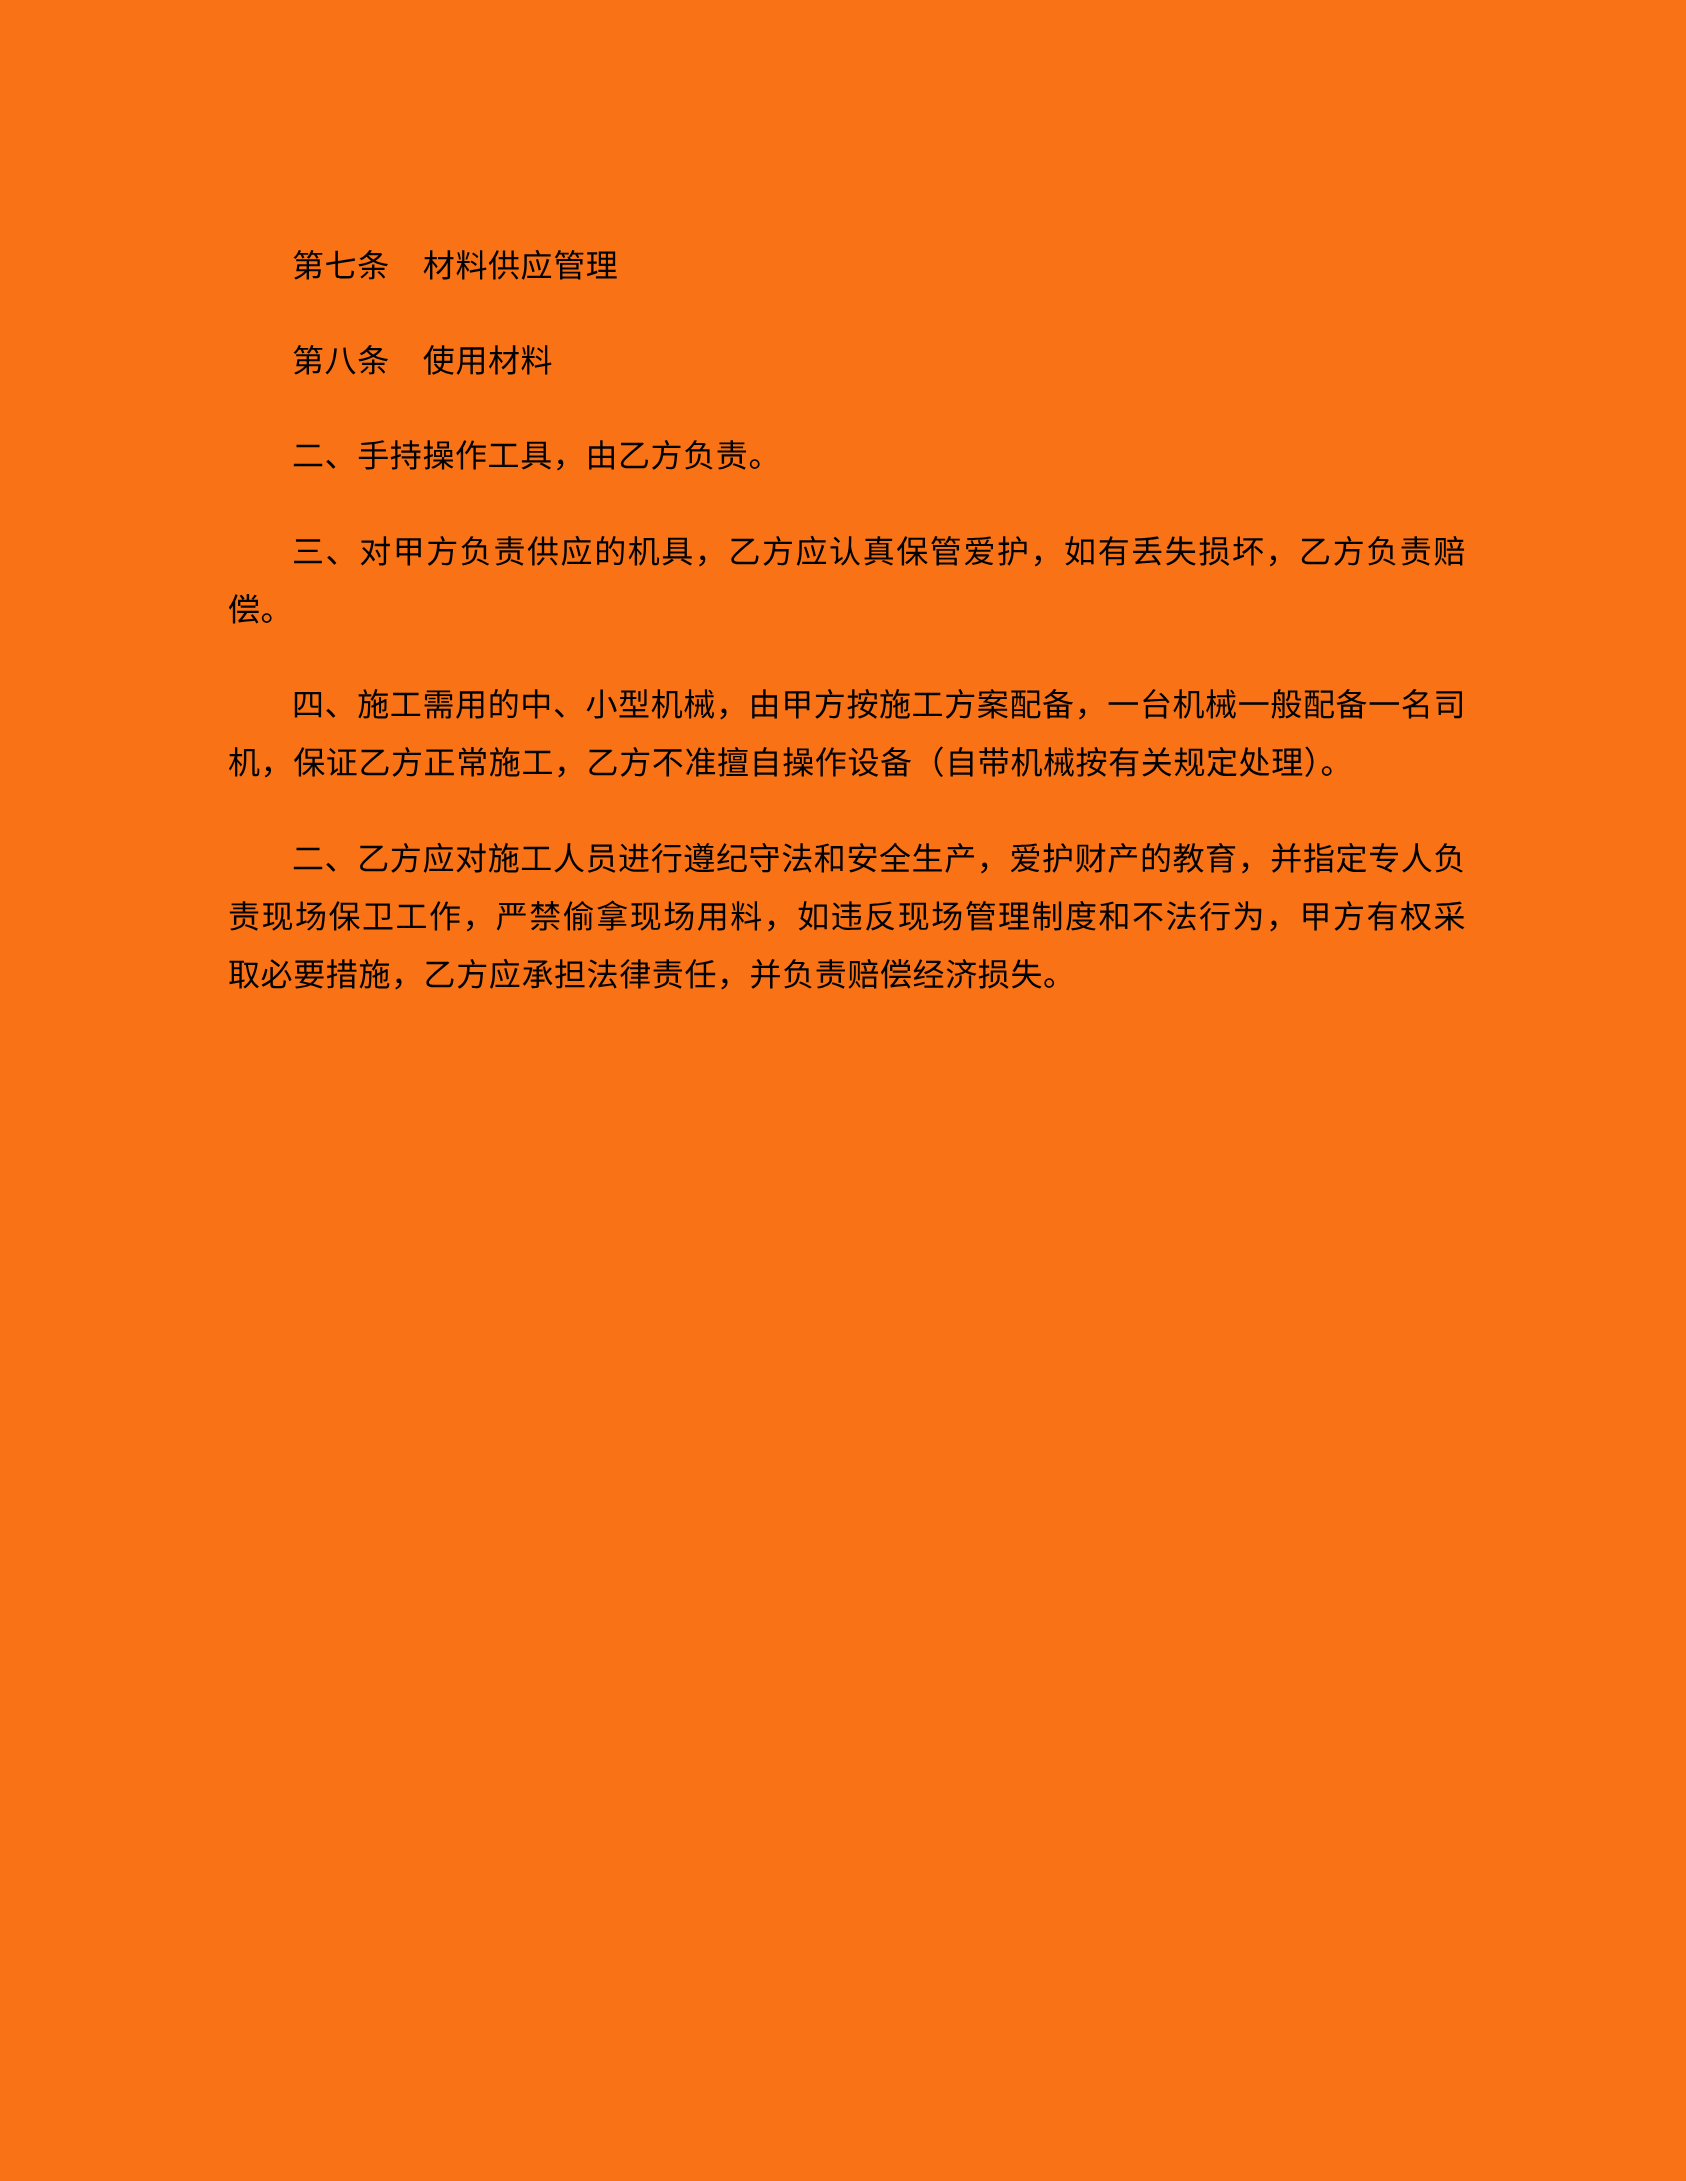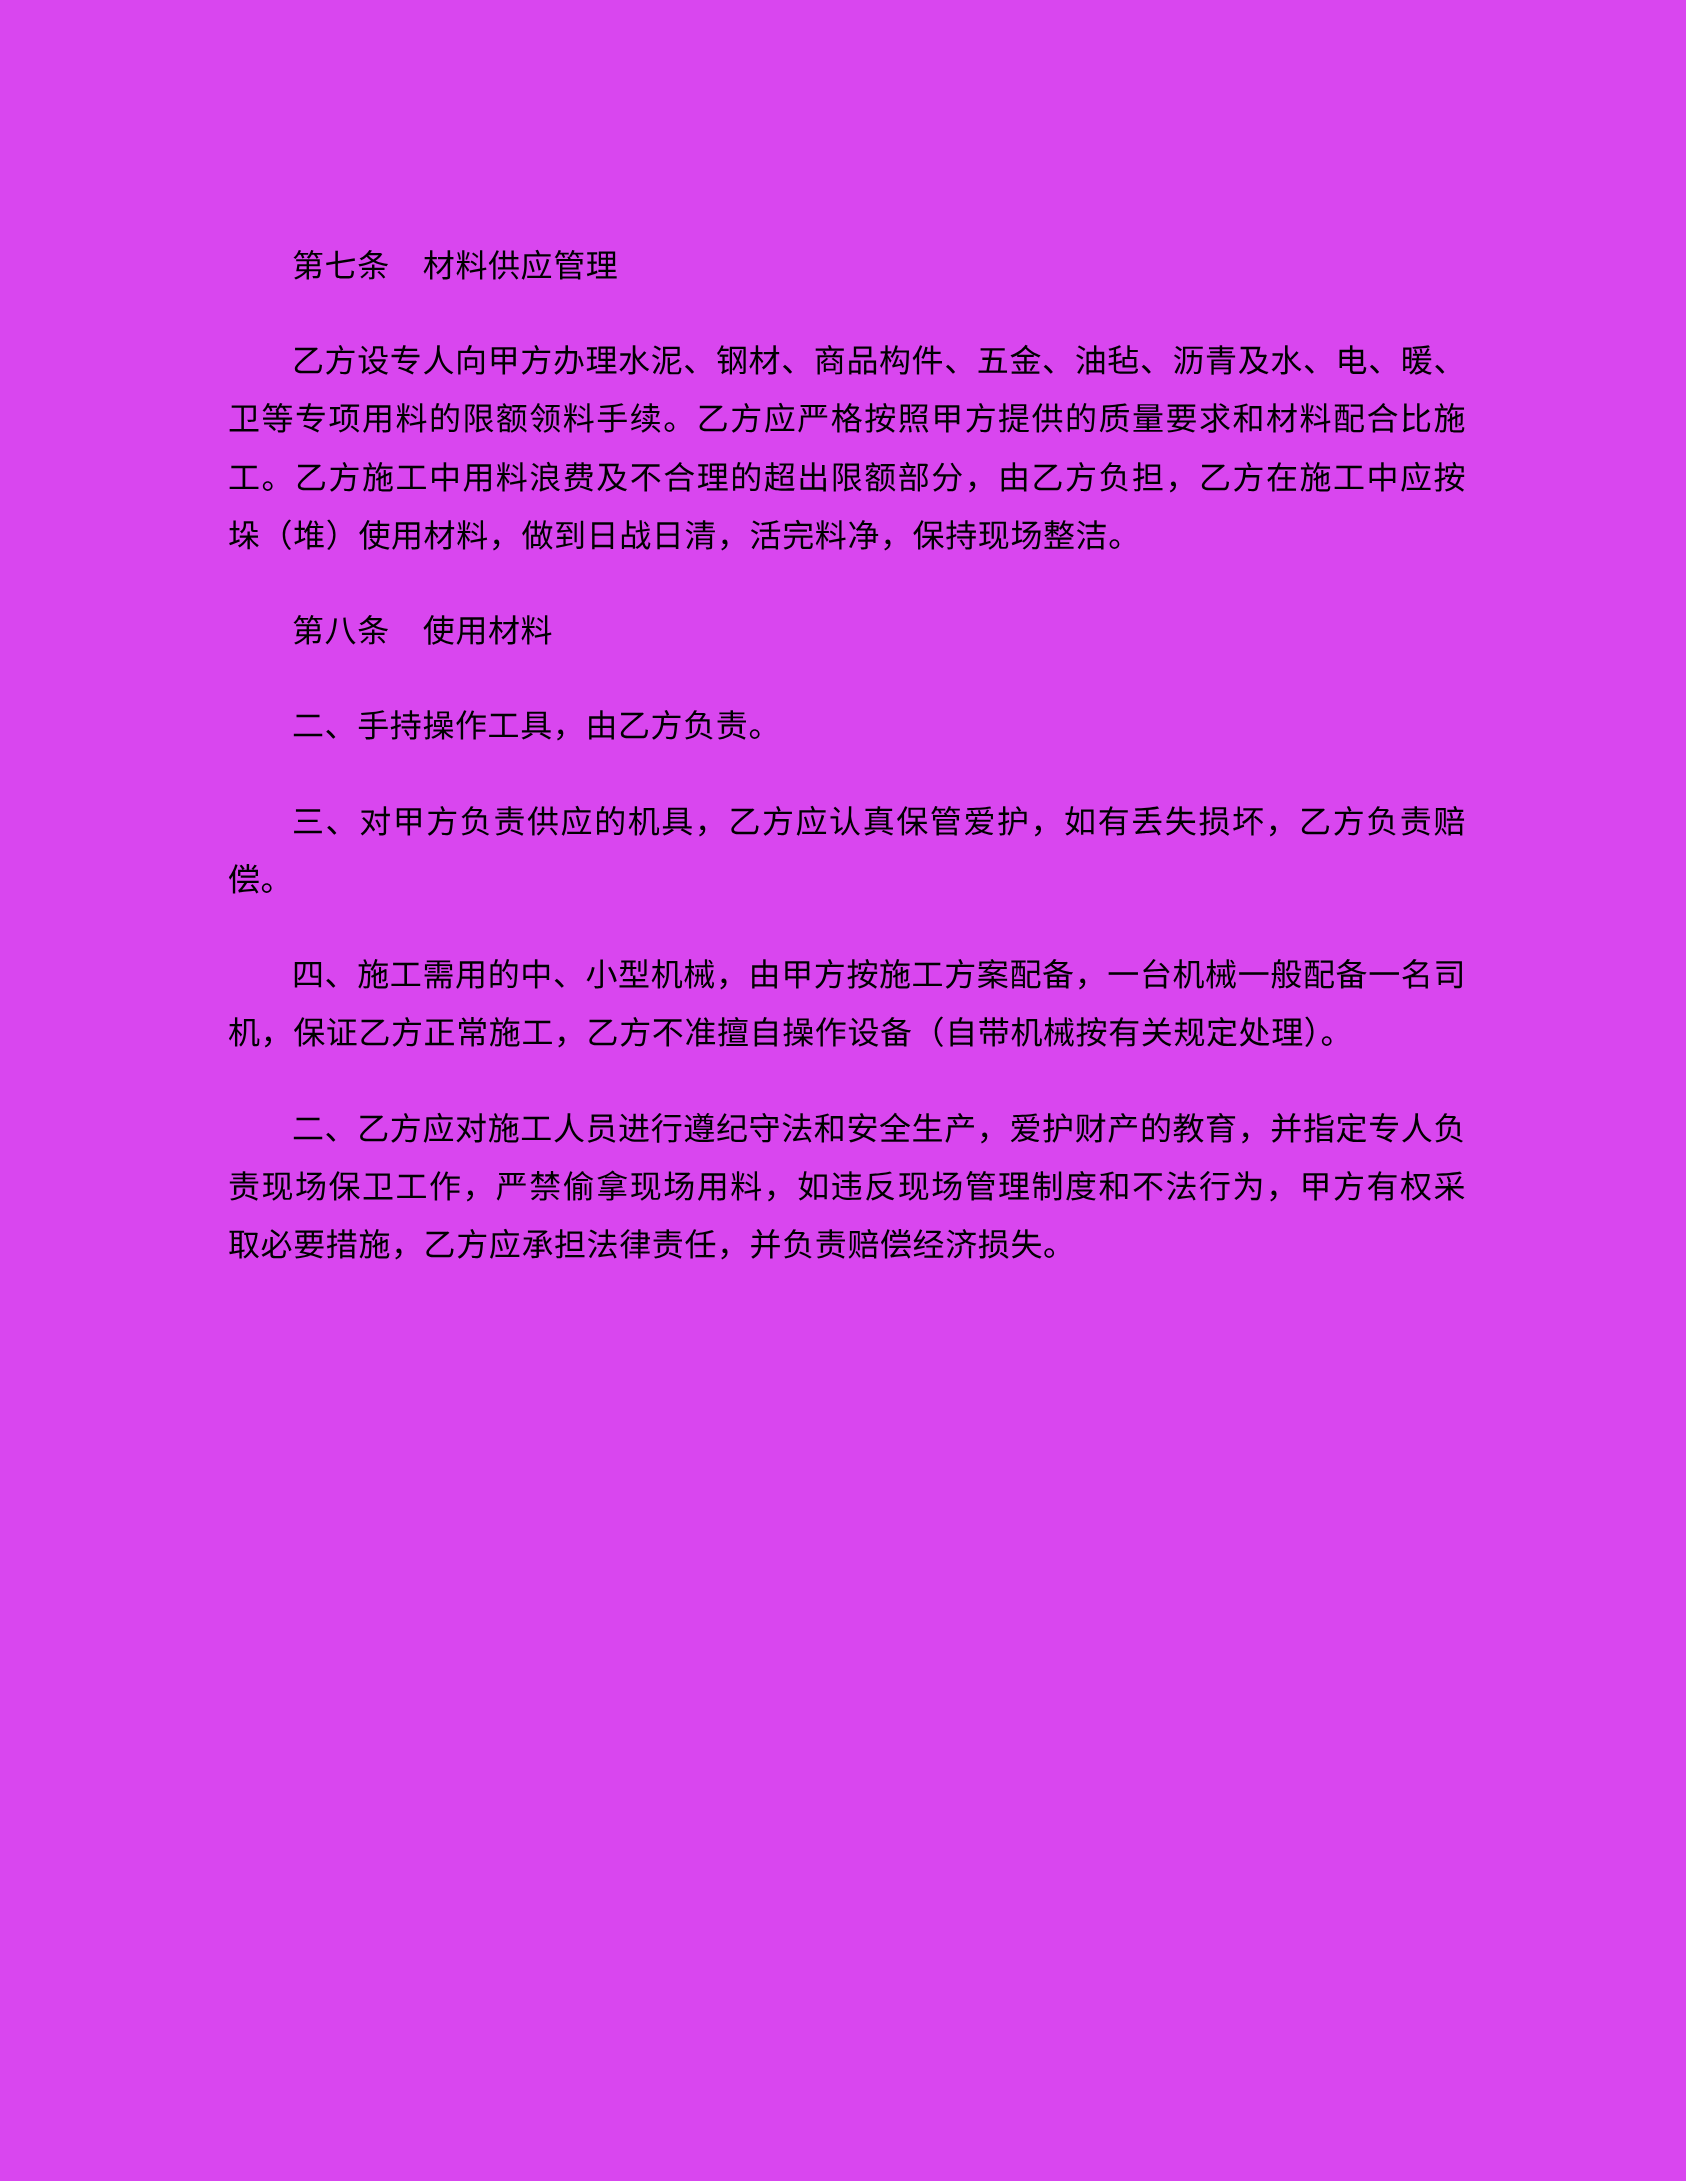--- a/index.html
+++ b/index.html
@@ -12,21 +12,21 @@
     width: 1686px;
     height: 2182px;
     font-family: "Liberation Serif", "DejaVu Serif", serif;
     color: #000000;
     -webkit-font-smoothing: antialiased;
   }
   .page {
     position: relative;
     width: 1686px;
     height: 2182px;
-    background: #d946ef;
+    background: #f97316;
     box-sizing: border-box;
     padding: 237px 220px 84px 228px;
   }
   .doc-body {
     width: 1238px;
   }
   .para {
     font-size: 32px;
     line-height: 1.82;
     text-align: justify;
@@ -53,21 +53,20 @@
 </head>
 <body>
 
 <div class="page">
   <div class="doc-body">
 
     <p class="para heading">
       <span>第七条</span><span class="sec-gap"></span><span>材料供应管理</span>
     </p>
 
-    <p class="para indent">乙方设专人向甲方办理水泥、钢材、商品构件、五金、油毡、沥青及水、电、暖、卫等专项用料的限额领料手续。乙方应严格按照甲方提供的质量要求和材料配合比施工。乙方施工中用料浪费及不合理的超出限额部分，由乙方负担，乙方在施工中应按垛（堆）使用材料，做到日战日清，活完料净，保持现场整洁。</p>
 
     <p class="para heading">
       <span>第八条</span><span class="sec-gap"></span><span>使用材料</span>
     </p>
 
 
     <p class="para indent">二、手持操作工具，由乙方负责。</p>
 
     <p class="para indent">三、对甲方负责供应的机具，乙方应认真保管爱护，如有丢失损坏，乙方负责赔偿。</p>
 

